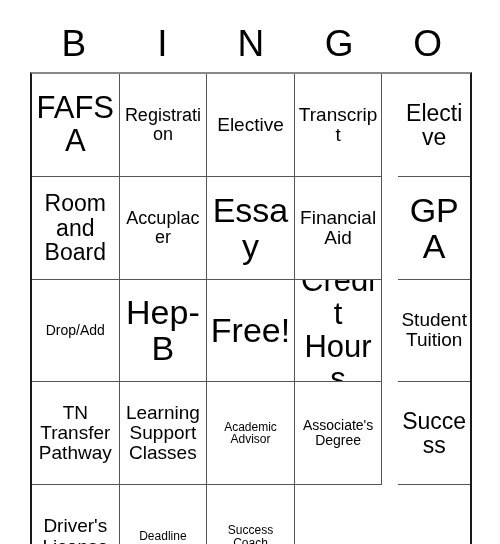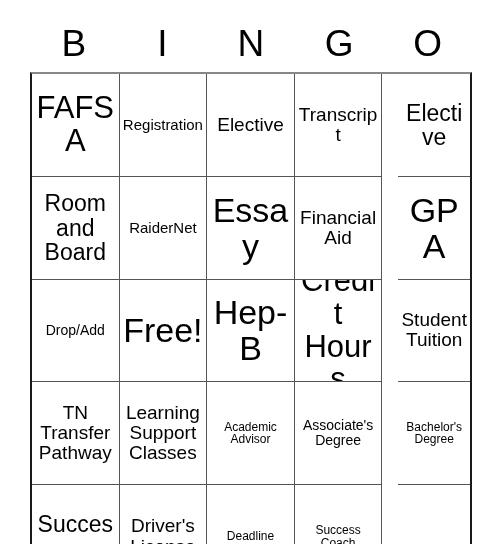--- a/index.html
+++ b/index.html
@@ -90,21 +90,21 @@
     word-wrap: break-word;
   }
 
   
   .fs-xl   { font-size: 34px; }
   .fs-lg   { font-size: 31px; }
   .fs-md   { font-size: 23px; }
   .fs-sm   { font-size: 19px; }
   .fs-xs   { font-size: 12px; }
   .fs-xxs  { font-size: 14px; }
-  .fs-tiny { font-size: 15px; }
+  .fs-tiny { font-size: 18px; }
 </style>
 </head>
 <body>
 
 <div id="bingo-card">
 
   <div class="bingo-header">
     <div class="header-letter">B</div>
     <div class="header-letter">I</div>
     <div class="header-letter">N</div>
@@ -127,63 +127,60 @@
         <span class="cell-text fs-sm">Transcript</span>
       </div>
     <div class="bingo-cell">
         <span class="cell-text fs-md">Elective</span>
       </div>
 
     <div class="bingo-cell">
         <span class="cell-text fs-md">Room and Board</span>
       </div>
     <div class="bingo-cell">
-        <span class="cell-text fs-tiny">RaiderNet</span>
+        <span class="cell-text fs-tiny">Accuplacer</span>
       </div>
     <div class="bingo-cell">
         <span class="cell-text fs-xl">Essay</span>
       </div>
     <div class="bingo-cell">
         <span class="cell-text fs-sm">Financial Aid</span>
       </div>
     <div class="bingo-cell">
         <span class="cell-text fs-xl">GPA</span>
       </div>
 
     <div class="bingo-cell">
         <span class="cell-text fs-xxs">Drop/Add</span>
       </div>
     <div class="bingo-cell">
-        <span class="cell-text fs-xl">Free!</span>
+        <span class="cell-text fs-xl">Hep-B</span>
       </div>
     <div class="bingo-cell">
-        <span class="cell-text fs-xl">Hep-B</span>
+        <span class="cell-text fs-xl">Free!</span>
       </div>
     <div class="bingo-cell">
         <span class="cell-text fs-lg">Credit Hours</span>
       </div>
     <div class="bingo-cell">
         <span class="cell-text fs-sm">Student Tuition</span>
       </div>
 
     <div class="bingo-cell">
         <span class="cell-text fs-sm">TN Transfer Pathway</span>
       </div>
     <div class="bingo-cell">
         <span class="cell-text fs-sm">Learning Support Classes</span>
       </div>
     <div class="bingo-cell">
         <span class="cell-text fs-xs">Academic Advisor</span>
       </div>
     <div class="bingo-cell">
         <span class="cell-text fs-xxs">Associate's Degree</span>
       </div>
-    <div class="bingo-cell">
-        <span class="cell-text fs-xs">Bachelor's Degree</span>
-      </div>
 
     <div class="bingo-cell">
         <span class="cell-text fs-md">Success</span>
       </div>
     <div class="bingo-cell">
         <span class="cell-text fs-sm">Driver's License</span>
       </div>
     <div class="bingo-cell">
         <span class="cell-text fs-xs">Deadline</span>
       </div>

